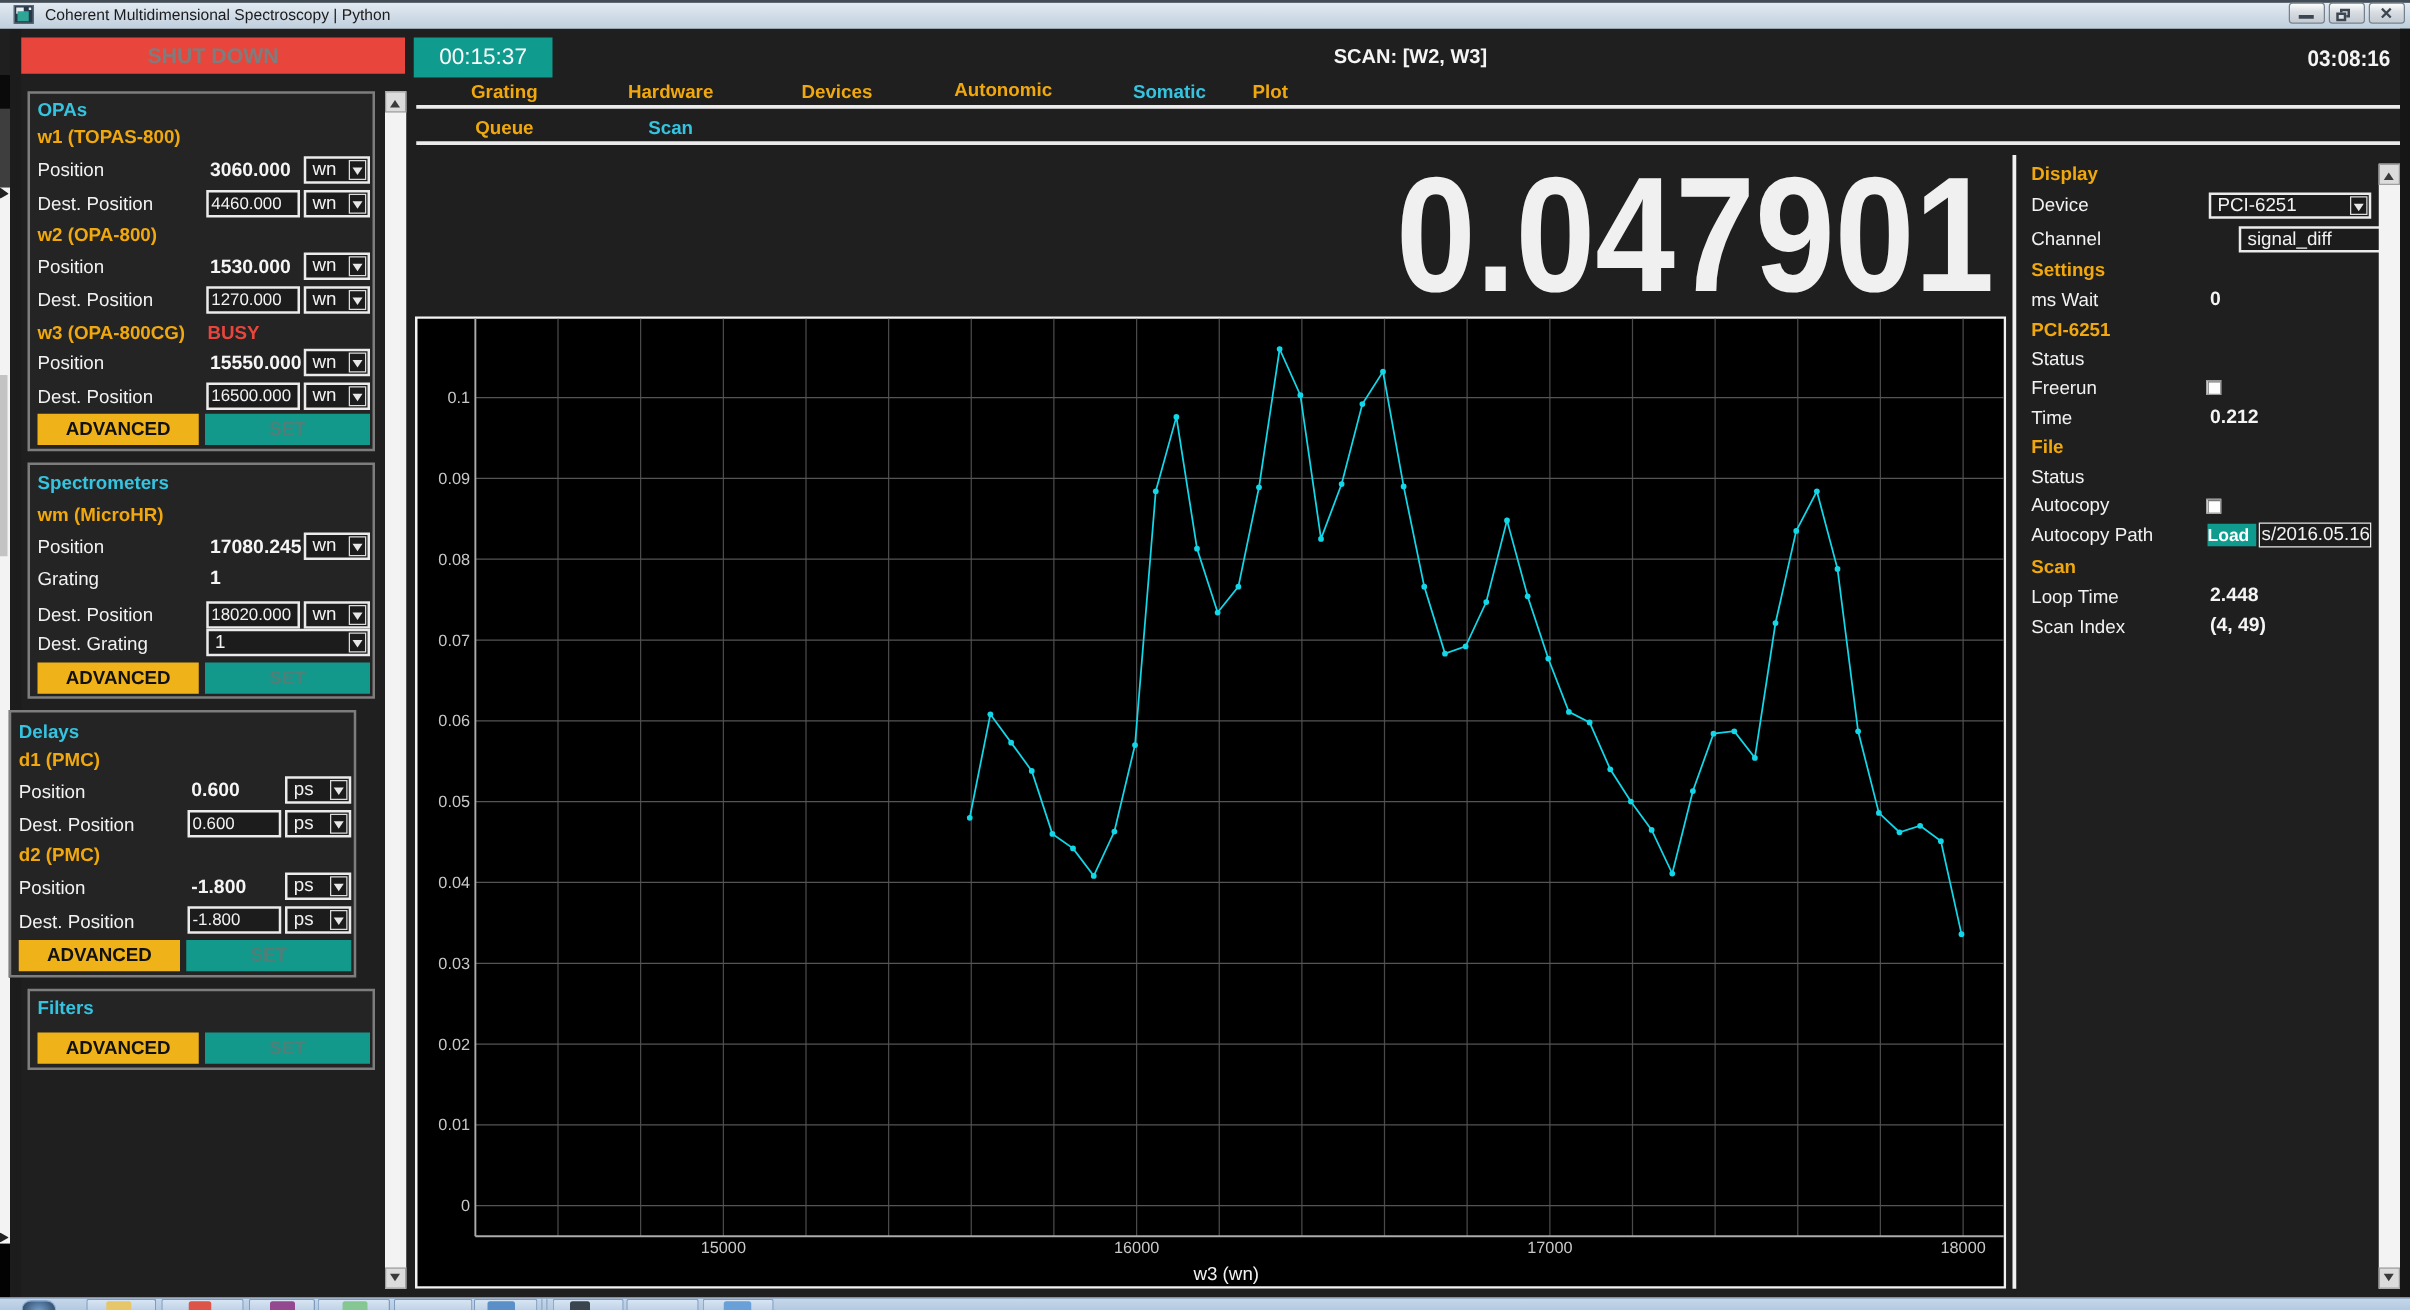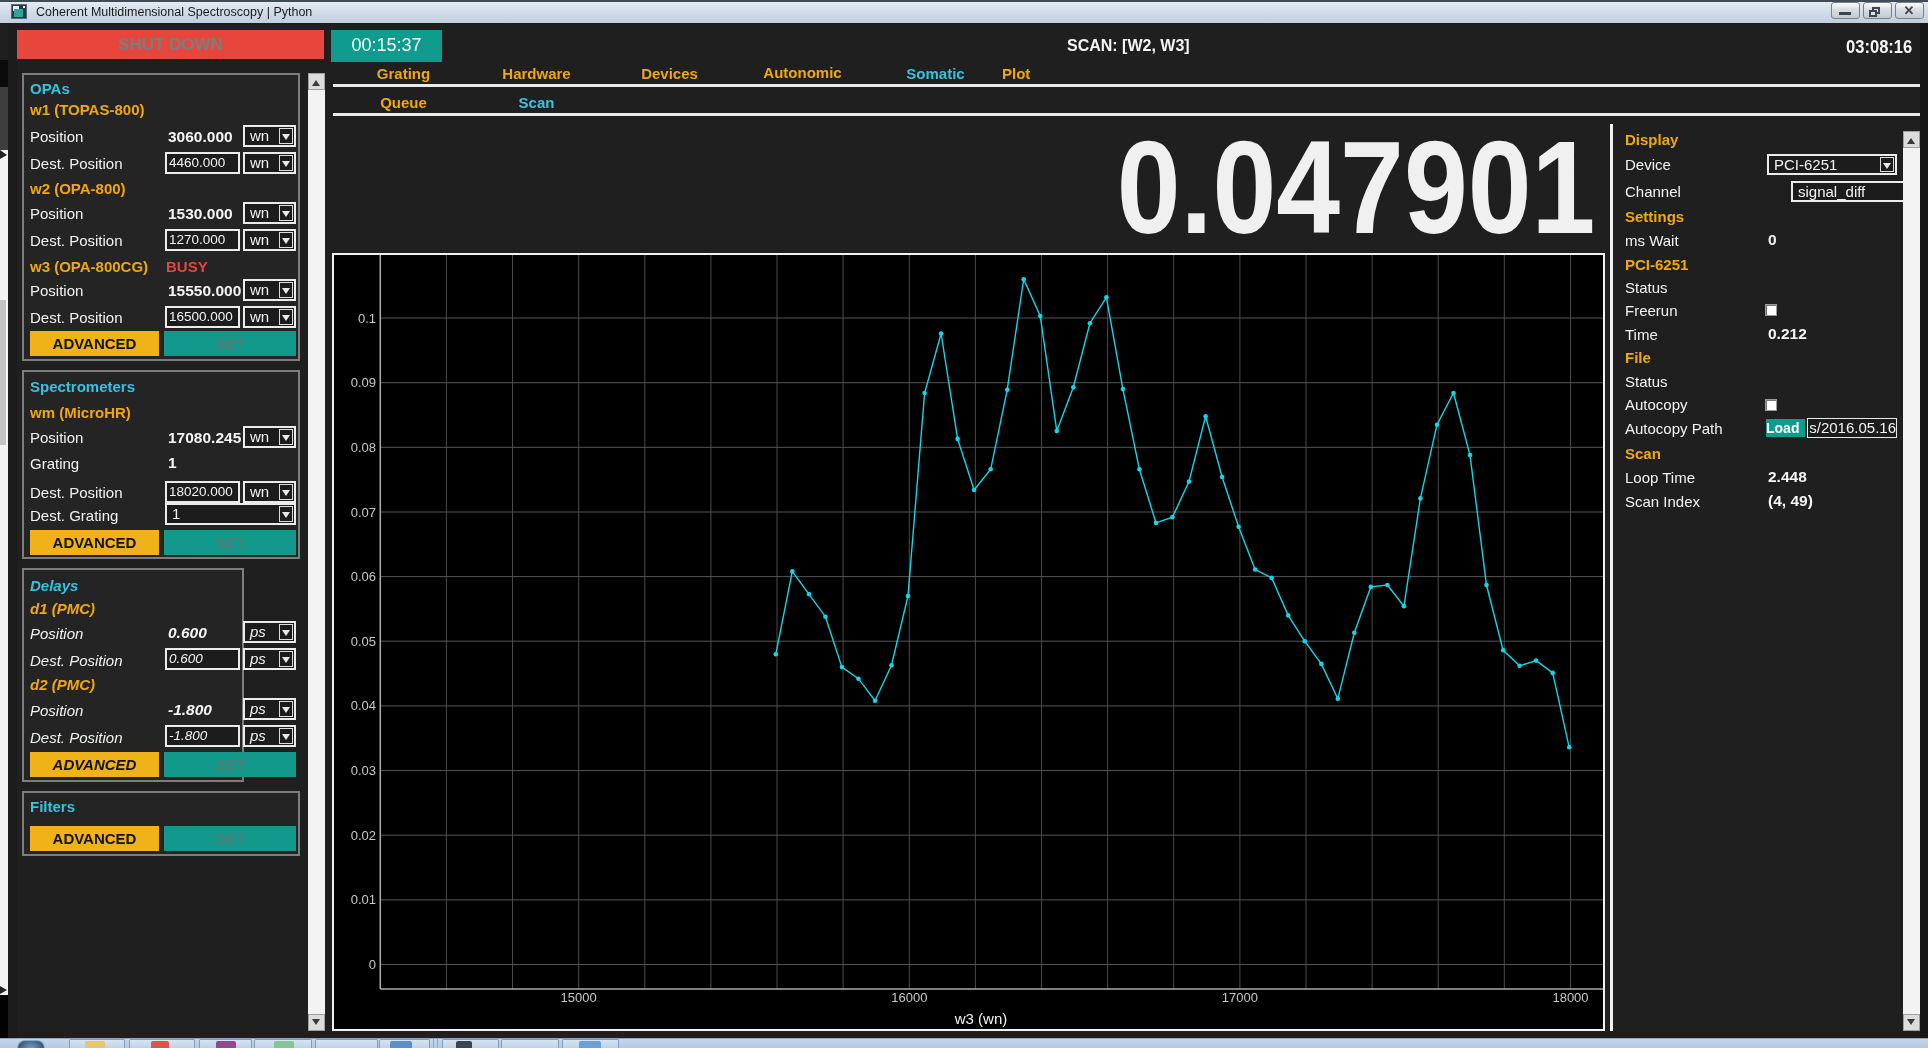--- a/index.html
+++ b/index.html
@@ -114,21 +114,21 @@
 <div class="abs lbl" style="left:6px;top:83px;">Grating</div>
 <div class="abs val" style="left:144px;top:82px;width:73px;overflow:hidden;">1</div>
 <div class="abs lbl" style="left:6px;top:112px;">Dest. Position</div>
 <div class="inputbox" style="left:141px;top:109px;width:75px;height:22px;">18020.000</div>
 <div class="dd" style="left:219px;top:109px;width:53px;height:22px;">wn<span class="arr"></span></div>
 <div class="abs lbl" style="left:6px;top:135px;">Dest. Grating</div>
 <div class="dd" style="left:141px;top:131px;width:131px;height:22px;">1<span class="arr"></span></div>
 <div class="btnA" style="left:6px;top:158px;width:129px;height:25px;line-height:25px;">ADVANCED</div>
 <div class="btnS" style="left:140px;top:158px;width:132px;height:25px;line-height:25px;">SET</div>
   </div>
-<div class="panel" style="left:22px;top:568px;width:222px;height:214px;font-style:italic;">
+<div class="panel" style="left:7px;top:568px;width:278px;height:214px;">
     <div class="abs hdr cyan" style="left:6px;top:7px;">Delays</div>
 <div class="abs hdr gold" style="left:6px;top:30px;">d1 (PMC)</div>
 <div class="abs lbl" style="left:6px;top:55px;">Position</div>
 <div class="abs val" style="left:144px;top:54px;width:73px;overflow:hidden;">0.600</div>
 <div class="dd" style="left:219px;top:51px;width:53px;height:22px;">ps<span class="arr"></span></div>
 <div class="abs lbl" style="left:6px;top:82px;">Dest. Position</div>
 <div class="inputbox" style="left:141px;top:78px;width:75px;height:22px;">0.600</div>
 <div class="dd" style="left:219px;top:78px;width:53px;height:22px;">ps<span class="arr"></span></div>
 <div class="abs hdr gold" style="left:6px;top:106px;">d2 (PMC)</div>
 <div class="abs lbl" style="left:6px;top:132px;">Position</div>

